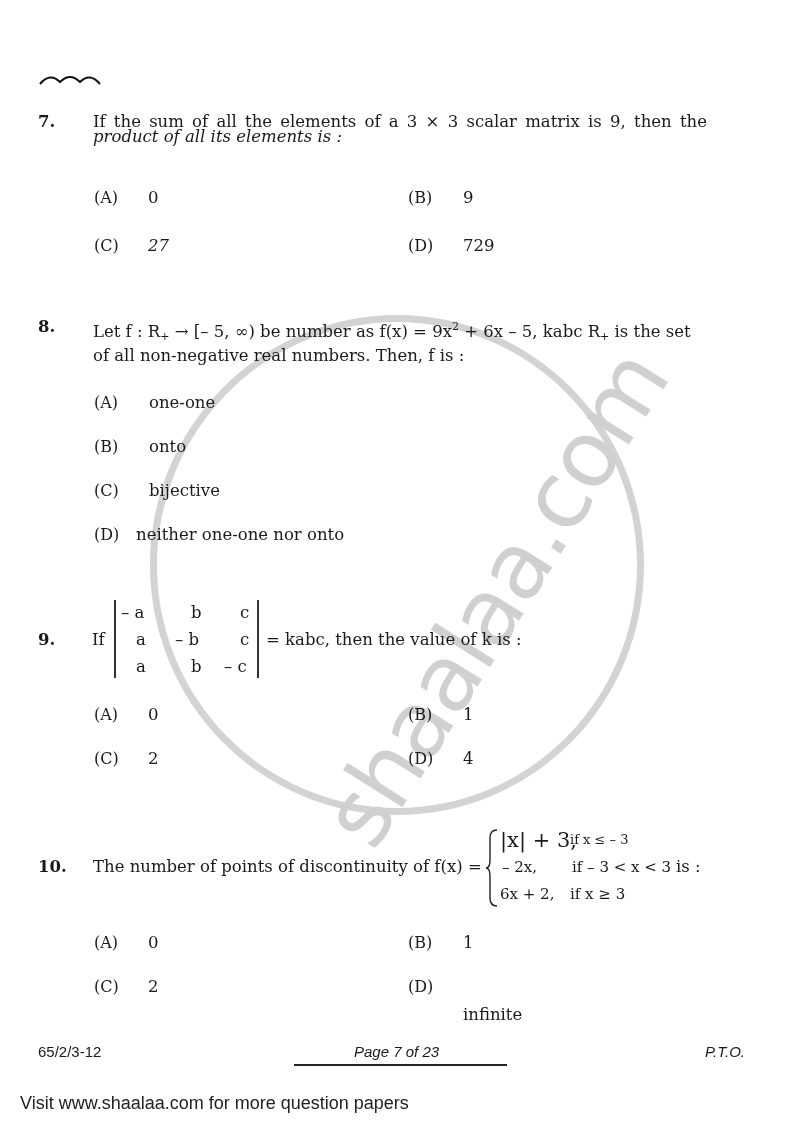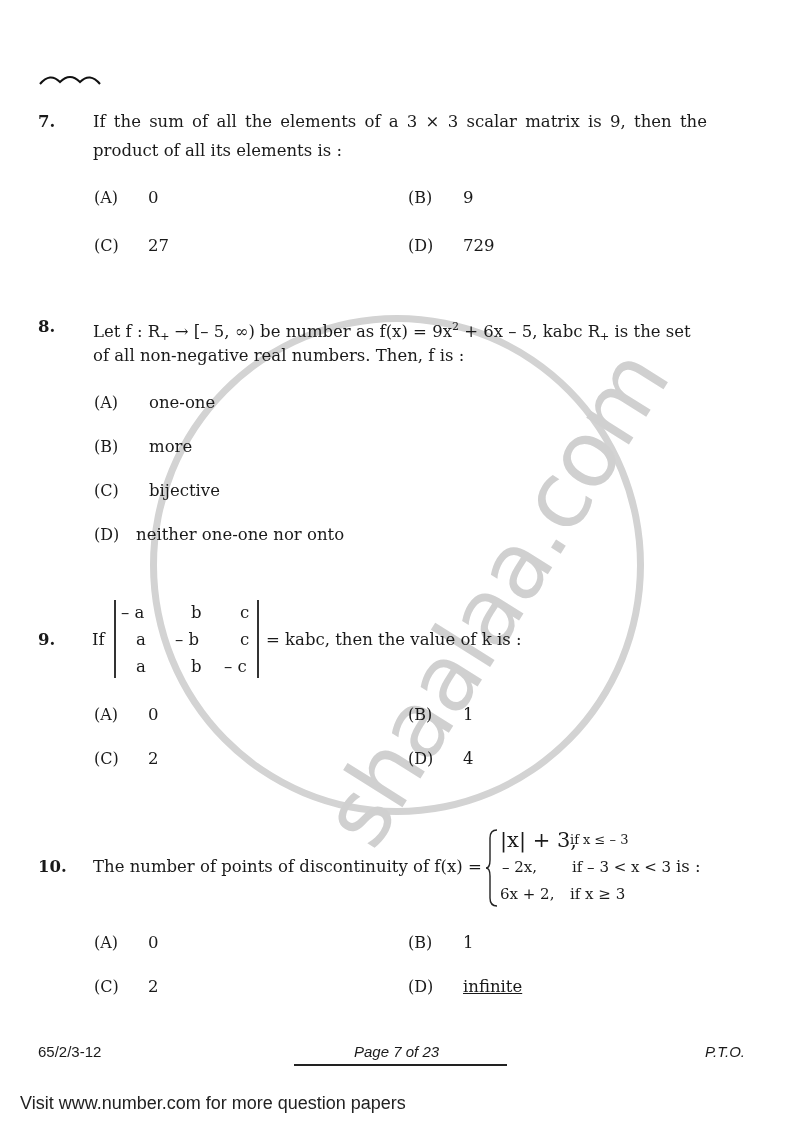--- a/index.html
+++ b/index.html
@@ -28,41 +28,41 @@
 <div class="watermark-text">shaalaa.com</div>
 
 <div class="abs" style="left:38px; top:72px;">
   <svg width="66" height="16" viewBox="0 0 66 16">
     <path d="M2 12 Q 12 0 22 10 Q 32 0 42 10 Q 52 0 62 12" fill="none" stroke="#111" stroke-width="2"></path>
   </svg>
 </div>
 
 <div class="abs qnum" style="left:38px; top:112px;">7.</div>
 <div class="abs txt" style="left:93px; top:112px; word-spacing:3px;">If the sum of all the elements of a 3 × 3 scalar matrix is 9, then the</div>
-<div class="abs txt" style="left:93px; top:141px;">product of all its elements is :</div>
+<div class="abs txt" style="left:93px; top:127px;font-style:italic;">product of all its elements is :</div>
 
 <div class="abs label" style="left:94px; top:188px;">(A)</div>
 <div class="abs txt" style="left:148px; top:188px;">0</div>
 <div class="abs label" style="left:408px; top:188px;">(B)</div>
 <div class="abs txt" style="left:463px; top:188px;">9</div>
 <div class="abs label" style="left:94px; top:236px;">(C)</div>
-<div class="abs txt" style="left:148px; top:236px;">27</div>
+<div class="abs txt" style="left:148px; top:236px;font-style:italic;">27</div>
 <div class="abs label" style="left:408px; top:236px;">(D)</div>
 <div class="abs txt" style="left:463px; top:236px;">729</div>
 
 <div class="abs qnum" style="left:38px; top:317px;">8.</div>
 <div class="abs txt" style="left:93px; top:317px;">
   <span>Let f : R</span><sub>+</sub><span> → [– 5, ∞) be number as f(x) = 9x</span><sup>2</sup><span> + 6x – 5, kabc R</span><sub>+</sub><span> is the set</span>
 </div>
 <div class="abs txt" style="left:93px; top:346px;">of all non-negative real numbers. Then, f is :</div>
 
 <div class="abs label" style="left:94px; top:393px;">(A)</div>
 <div class="abs txt" style="left:149px; top:393px;">one-one</div>
 <div class="abs label" style="left:94px; top:437px;">(B)</div>
-<div class="abs txt" style="left:149px; top:437px;">more</div>
+<div class="abs txt" style="left:149px; top:437px;">onto</div>
 <div class="abs label" style="left:94px; top:481px;">(C)</div>
 <div class="abs txt" style="left:149px; top:481px;">bijective</div>
 <div class="abs label" style="left:94px; top:525px;">(D)</div>
 <div class="abs txt" style="left:136px; top:525px;">neither one-one nor onto</div>
 
 <div class="abs qnum" style="left:38px; top:630px;">9.</div>
 <div class="abs txt" style="left:92px; top:630px;text-align:center;">If</div>
 <div class="det-bar" style="left:114px; top:600px; height:78px;"></div>
 <div class="det-bar" style="left:257px; top:600px; height:78px;"></div>
 <div>
@@ -102,20 +102,20 @@
 </div>
 <div class="abs txt" style="left:676px; top:857px;">is :</div>
 
 <div class="abs label" style="left:94px; top:933px;">(A)</div>
 <div class="abs txt" style="left:148px; top:933px;">0</div>
 <div class="abs label" style="left:408px; top:933px;">(B)</div>
 <div class="abs txt" style="left:463px; top:933px;">1</div>
 <div class="abs label" style="left:94px; top:977px;">(C)</div>
 <div class="abs txt" style="left:148px; top:977px;">2</div>
 <div class="abs label" style="left:408px; top:977px;">(D)</div>
-<div class="abs txt" style="left:463px; top:977px;text-decoration:underline;">infinite</div>
+<div class="abs txt" style="left:463px; top:1005px;">infinite</div>
 
 <div class="abs footer" style="left:38px; top:1043px;">65/2/3-12</div>
 <div class="abs footer italic" style="left:354px; top:1043px;">Page 7 of 23</div>
 <div class="abs" style="left:294px; top:1064px; width:213px; height:1.5px; background:#222;"></div>
 <div class="abs footer italic" style="left:705px; top:1043px;font-style:italic;">P.T.O.</div>
 
-<div class="abs visit" style="left:20px; top:1093px;">Visit www.number.com for more question papers</div>
+<div class="abs visit" style="left:20px; top:1093px;">Visit www.shaalaa.com for more question papers</div>
 
 </body></html>

